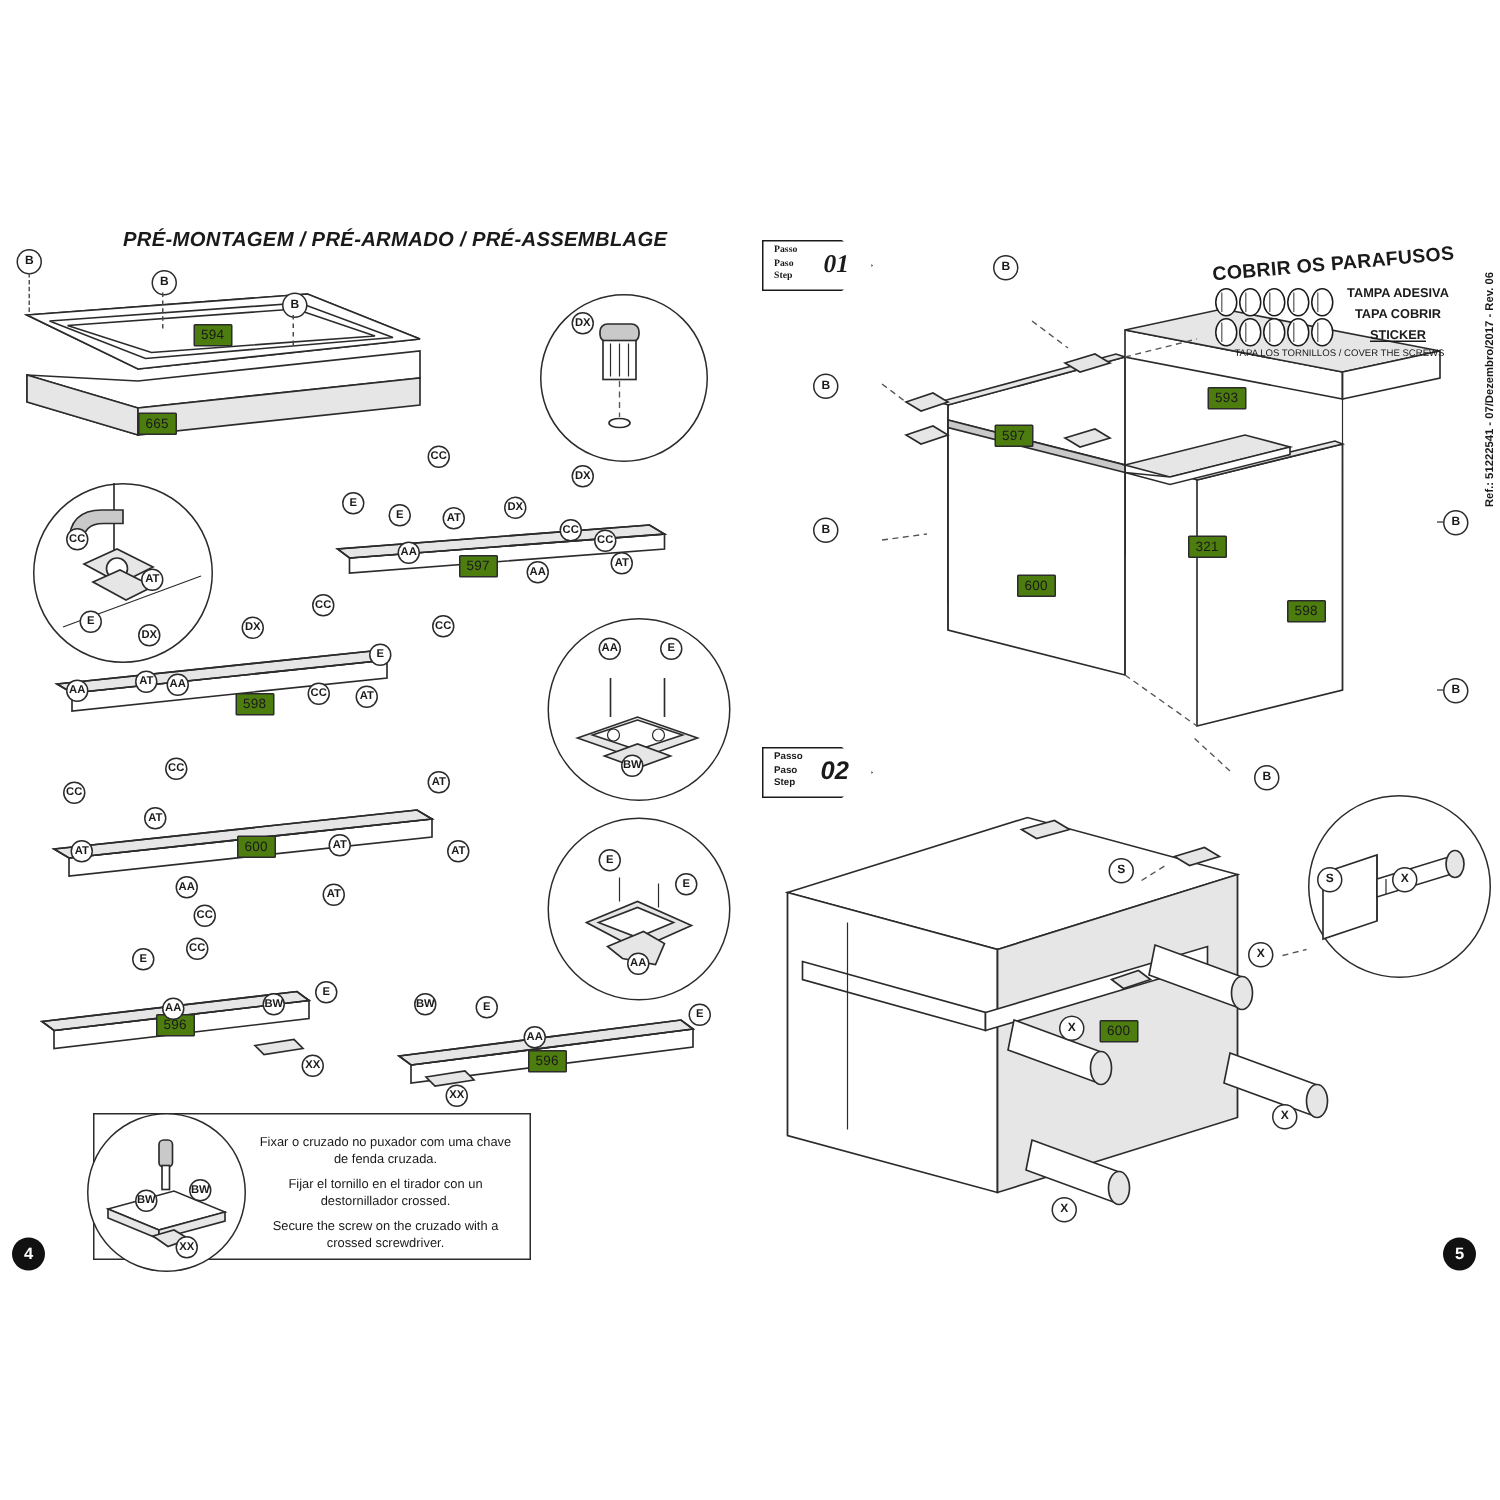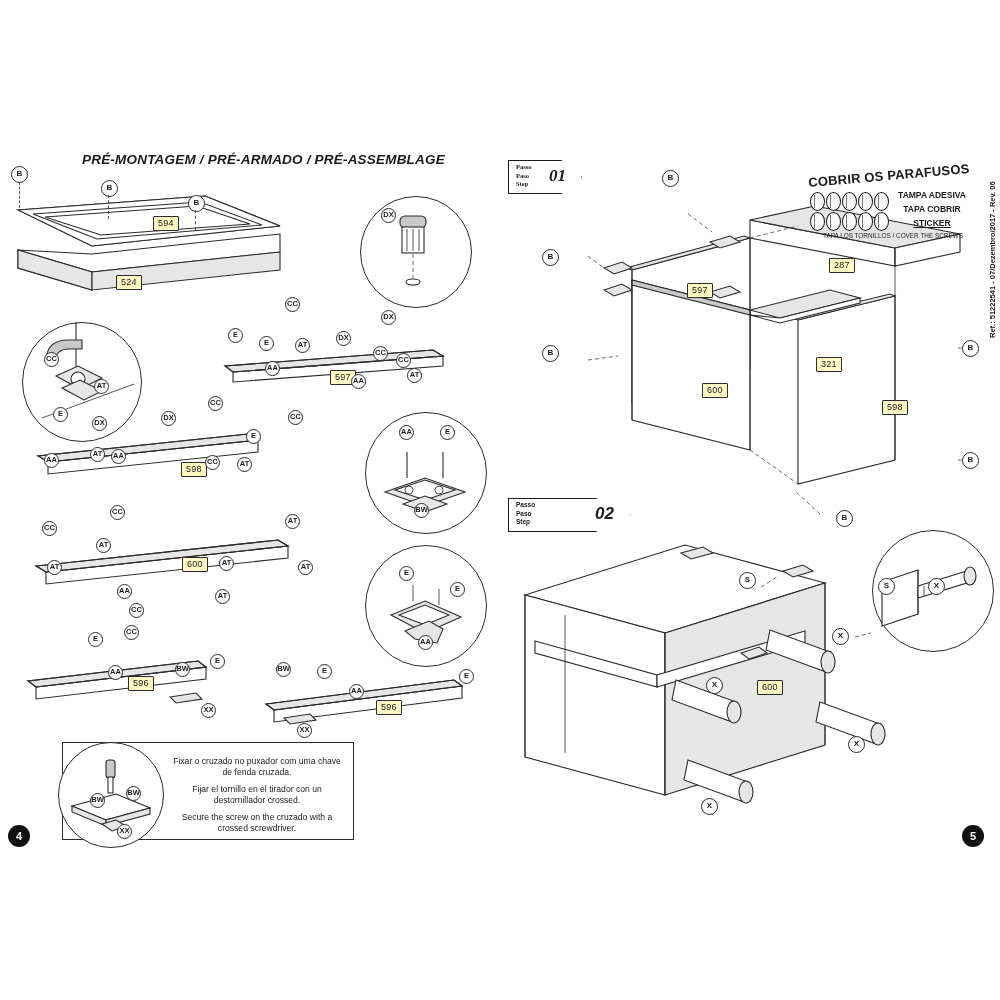--- a/index.html
+++ b/index.html
@@ -1,19 +1,19 @@
 <!DOCTYPE html>
 <html><head>
 <meta charset="utf-8">
 <style>
   html,body{margin:0;padding:0;background:#ffffff;}
   body{width:1000px;height:1000px;font-family:"Liberation Sans",sans-serif;color:#1a1a1a;overflow:hidden;}
   #sheet{position:relative;width:1000px;height:1000px;}
-  .lbl{position:absolute;border:1px solid #2b2b2b;background:#fef9c3;font-size:9px;line-height:11px;
-       padding:1px 4px;border-radius:1px;white-space:nowrap;letter-spacing:.2px;margin-left:24px;}
+  .lbl{position:absolute;border:1px solid #2b2b2b;background:#4d7c0f;font-size:9px;line-height:11px;
+       padding:1px 4px;border-radius:1px;white-space:nowrap;letter-spacing:.2px;}
   .bub{position:absolute;width:15px;height:15px;border:1.1px solid #2b2b2b;border-radius:50%;
        background:#fff;font-size:8px;line-height:14px;text-align:center;font-weight:bold;}
   .bub.sm{width:13px;height:13px;line-height:12px;font-size:7.5px;}
   .circleart{position:absolute;border:1.1px solid #2b2b2b;border-radius:50%;background:#fff;}
   .dash{position:absolute;border-top:1px dashed #4a4a4a;height:0;}
   .vdash{position:absolute;border-left:1px dashed #4a4a4a;width:0;}
   .pagenum{position:absolute;width:22px;height:22px;border-radius:50%;background:#111;color:#fff;
      font-size:11px;font-weight:bold;text-align:center;line-height:22px;}
   .title{position:absolute;font-weight:bold;font-style:italic;font-size:13.5px;letter-spacing:.2px;}
   .vertcode{position:absolute;font-size:7.5px;font-weight:bold;transform:rotate(-90deg);
@@ -52,21 +52,21 @@
     <polygon class="fillgray" points="18,50 205,36 280,66 92,86"></polygon>
     <polygon class="fillwhite" points="18,50 205,36 280,66 92,86"></polygon>
     <polygon class="strokeonly" points="33,54 200,42 262,65 97,79"></polygon>
     <polygon class="strokeonly" points="45,57 197,46 250,64 101,75"></polygon>
     <polygon class="fillgray" points="18,90 92,112 92,130 18,108"></polygon>
     <polygon class="fillwhite" points="18,90 92,112 280,92 280,74 92,94"></polygon>
     <polygon class="fillgray" points="18,90 18,108 92,130 92,112"></polygon>
     <polygon class="fillgray" points="92,112 92,130 280,110 280,92"></polygon>
   </svg>
   <div class="lbl" style="left:129px;top:216px;">594</div>
-  <div class="lbl" style="left:92px;top:275px;">524</div>
+  <div class="lbl" style="left:92px;top:275px;">665</div>
   <div class="bub" style="left:11px;top:166px;">B</div>
   <div class="bub" style="left:101px;top:180px;">B</div>
   <div class="bub" style="left:188px;top:195px;">B</div>
   <div class="dash" style="left:19px;top:182px;width:2px;height:26px;border-top:none;border-left:1px dashed #555;"></div>
   <div class="vdash" style="left:108px;top:195px;height:24px;"></div>
   <div class="vdash" style="left:195px;top:210px;height:20px;"></div>
 
   <div class="circleart" style="left:360px;top:196px;width:110px;height:110px;"></div>
   <svg style="left:360px;top:196px;width:110px;height:110px;">
     <rect class="filldk" x="40" y="20" width="26" height="12" rx="5"></rect>
@@ -255,21 +255,21 @@
     <polygon class="fillgray" points="44,98 62,92 72,98 54,104"></polygon>
     <polygon class="fillgray" points="44,120 62,114 72,120 54,126"></polygon>
 
     <line class="dashline" x1="28" y1="86" x2="44" y2="98"></line>
     <line class="dashline" x1="28" y1="190" x2="58" y2="186"></line>
     <line class="dashline" x1="128" y1="44" x2="152" y2="62"></line>
     <line class="dashline" x1="260" y1="344" x2="236" y2="322"></line>
     <line class="dashline" x1="398" y1="178" x2="418" y2="178"></line>
     <line class="dashline" x1="398" y1="290" x2="418" y2="290"></line>
   </svg>
-  <div class="lbl" style="left:805px;top:258px;">287</div>
+  <div class="lbl" style="left:805px;top:258px;">593</div>
   <div class="lbl" style="left:663px;top:283px;">597</div>
   <div class="lbl" style="left:792px;top:357px;">321</div>
   <div class="lbl" style="left:678px;top:383px;">600</div>
   <div class="lbl" style="left:858px;top:400px;">598</div>
   <div class="bub" style="left:662px;top:170px;">B</div>
   <div class="bub" style="left:542px;top:249px;">B</div>
   <div class="bub" style="left:542px;top:345px;">B</div>
   <div class="bub" style="left:962px;top:340px;">B</div>
   <div class="bub" style="left:962px;top:452px;">B</div>
   <div class="bub" style="left:836px;top:510px;">B</div>
@@ -307,21 +307,21 @@
       <div class="oval" style="left:64px;top:20px;">
           <i></i>
         </div>
     </div>
     <div class="sticker-sub" style="left:84px;top:28px;width:96px;">TAMPA ADESIVA</div>
     <div class="sticker-sub" style="left:84px;top:42px;width:96px;">TAPA COBRIR</div>
     <div class="sticker-sub" style="left:84px;top:56px;width:96px;text-decoration:underline;">STICKER</div>
     <div class="sticker-fine" style="left:6px;top:70px;width:174px;">TAPA LOS TORNILLOS / COVER THE SCREWS</div>
   </div>
 
-  <div class="stepbadge" style="left:508px;top:498px;padding-left:48px;">
+  <div class="stepbadge" style="left:508px;top:498px;">
     <div class="bg"></div>
     <div class="txt">
       <div>Passo</div>
       <div>Paso</div>
       <div>Step</div>
     </div>
     <div class="num">02</div>
   </div>
 
   <svg style="left:505px;top:505px;width:400px;height:330px;">

